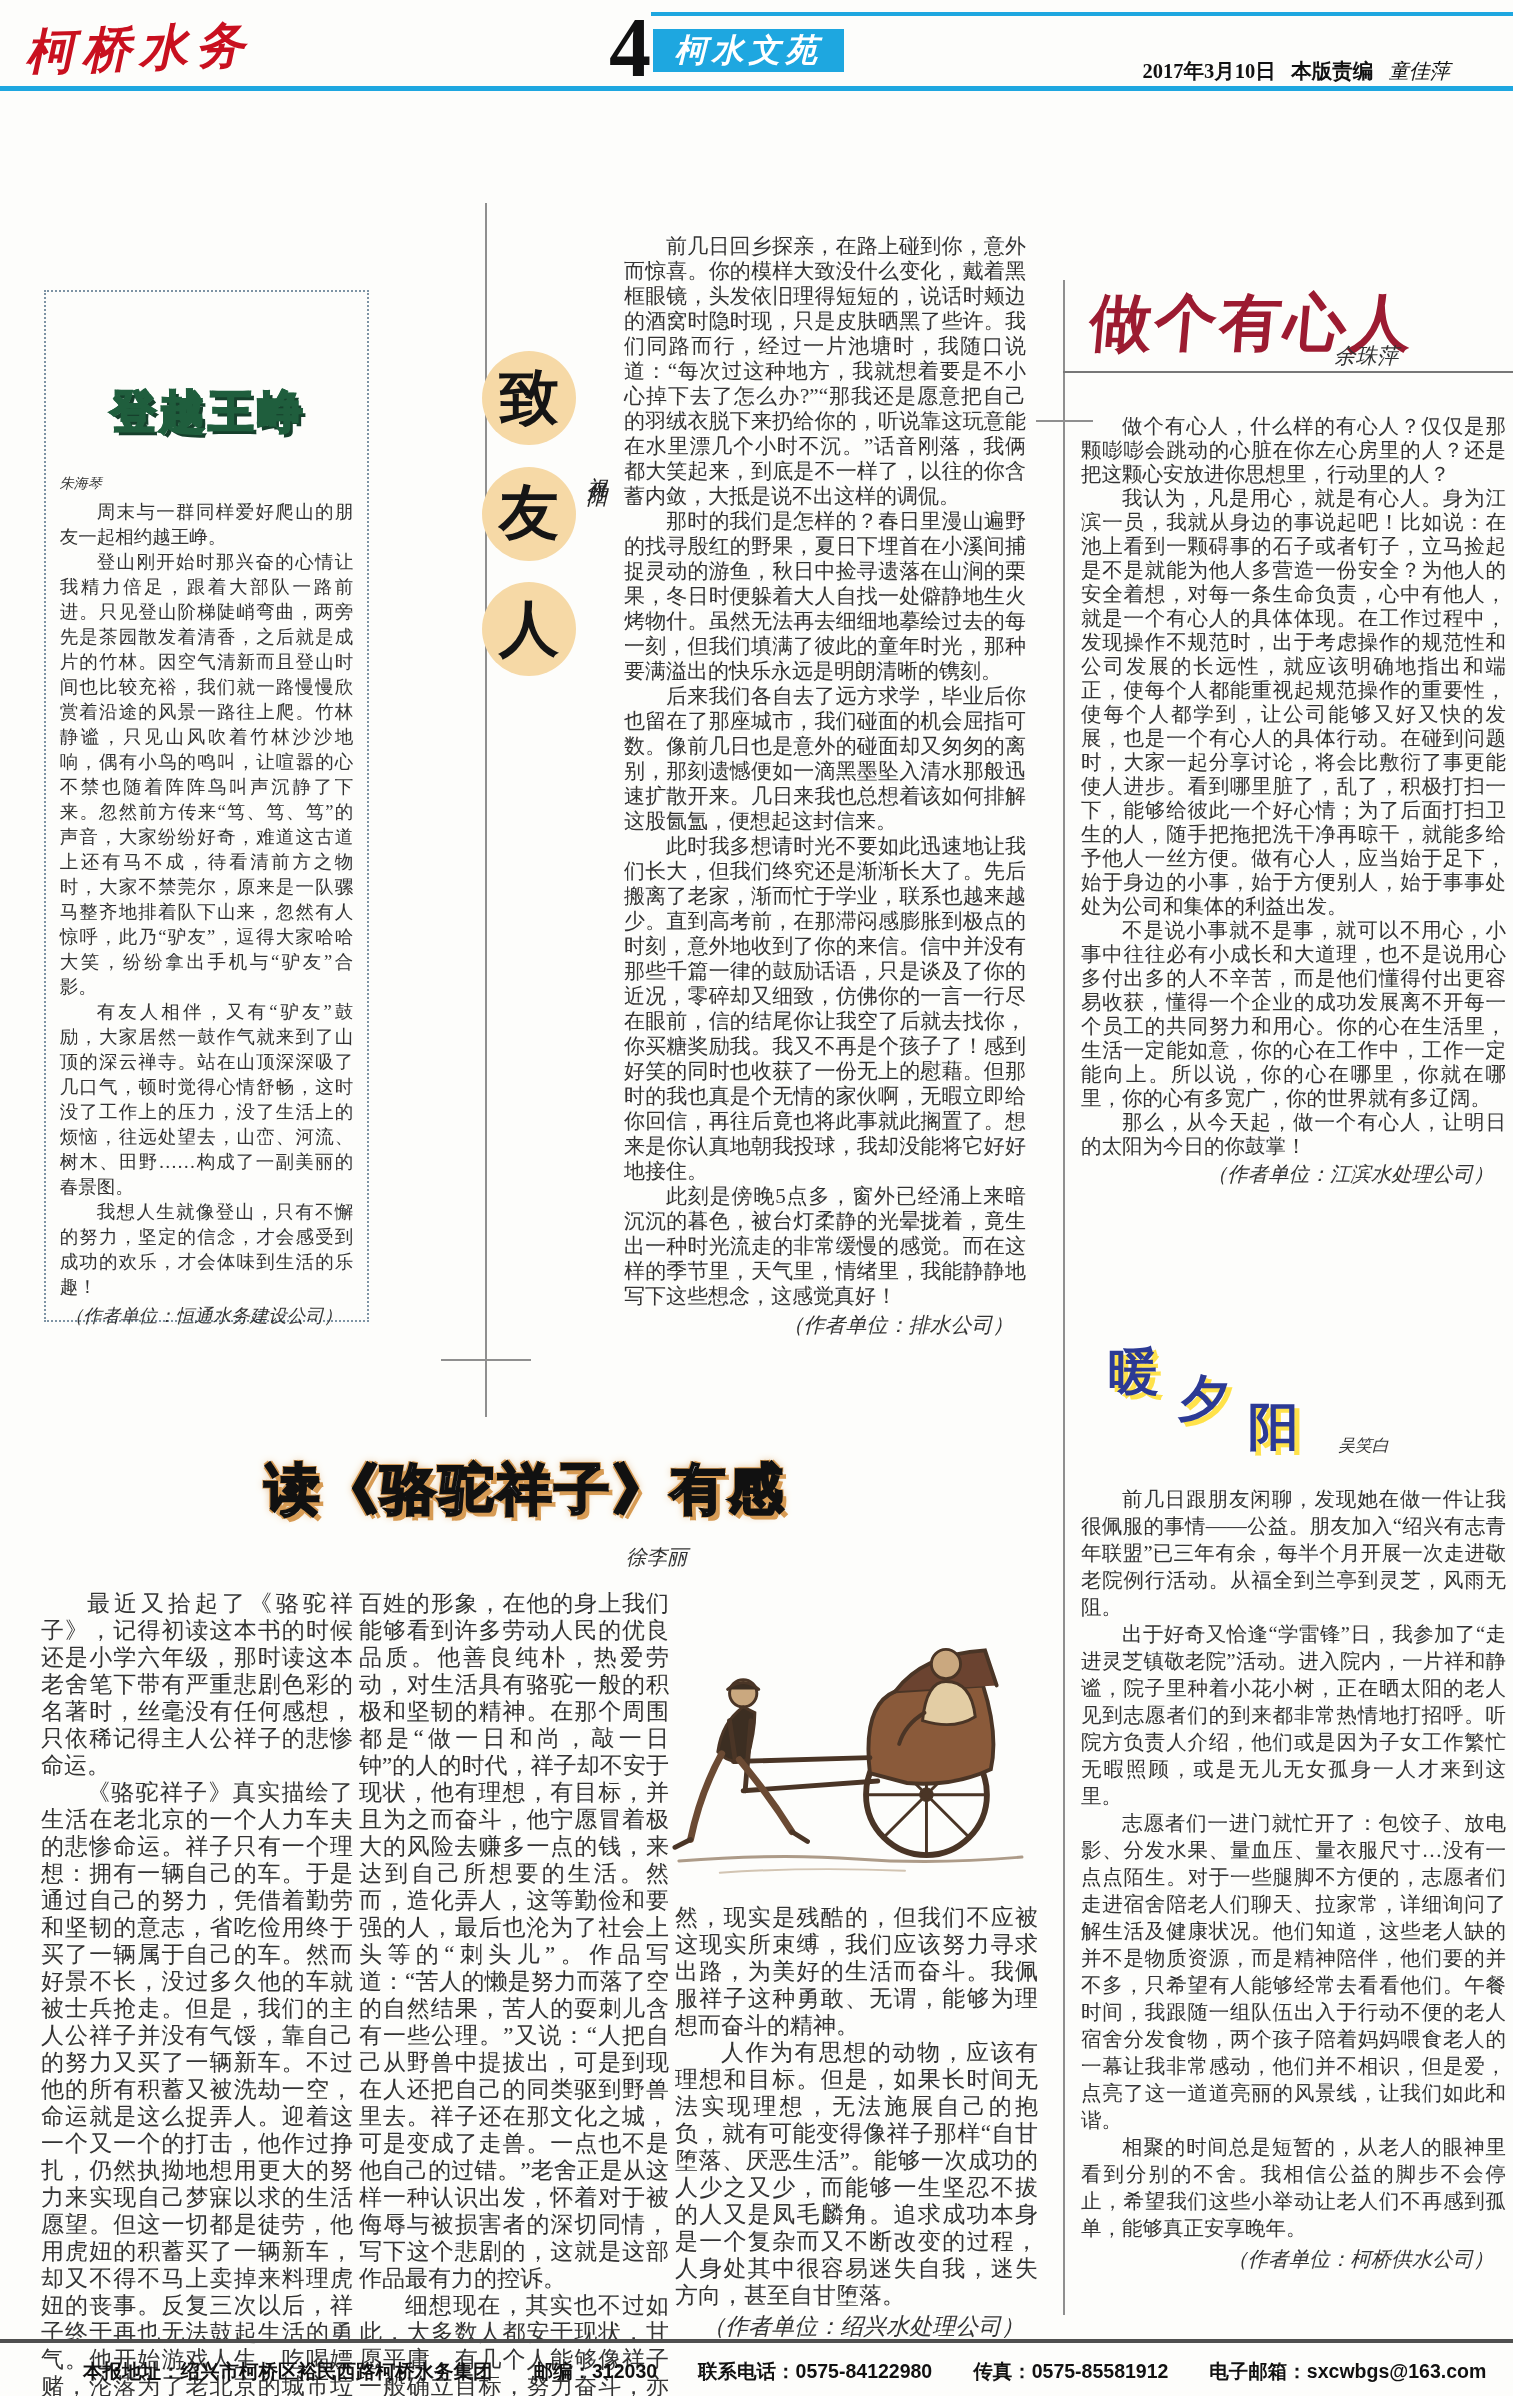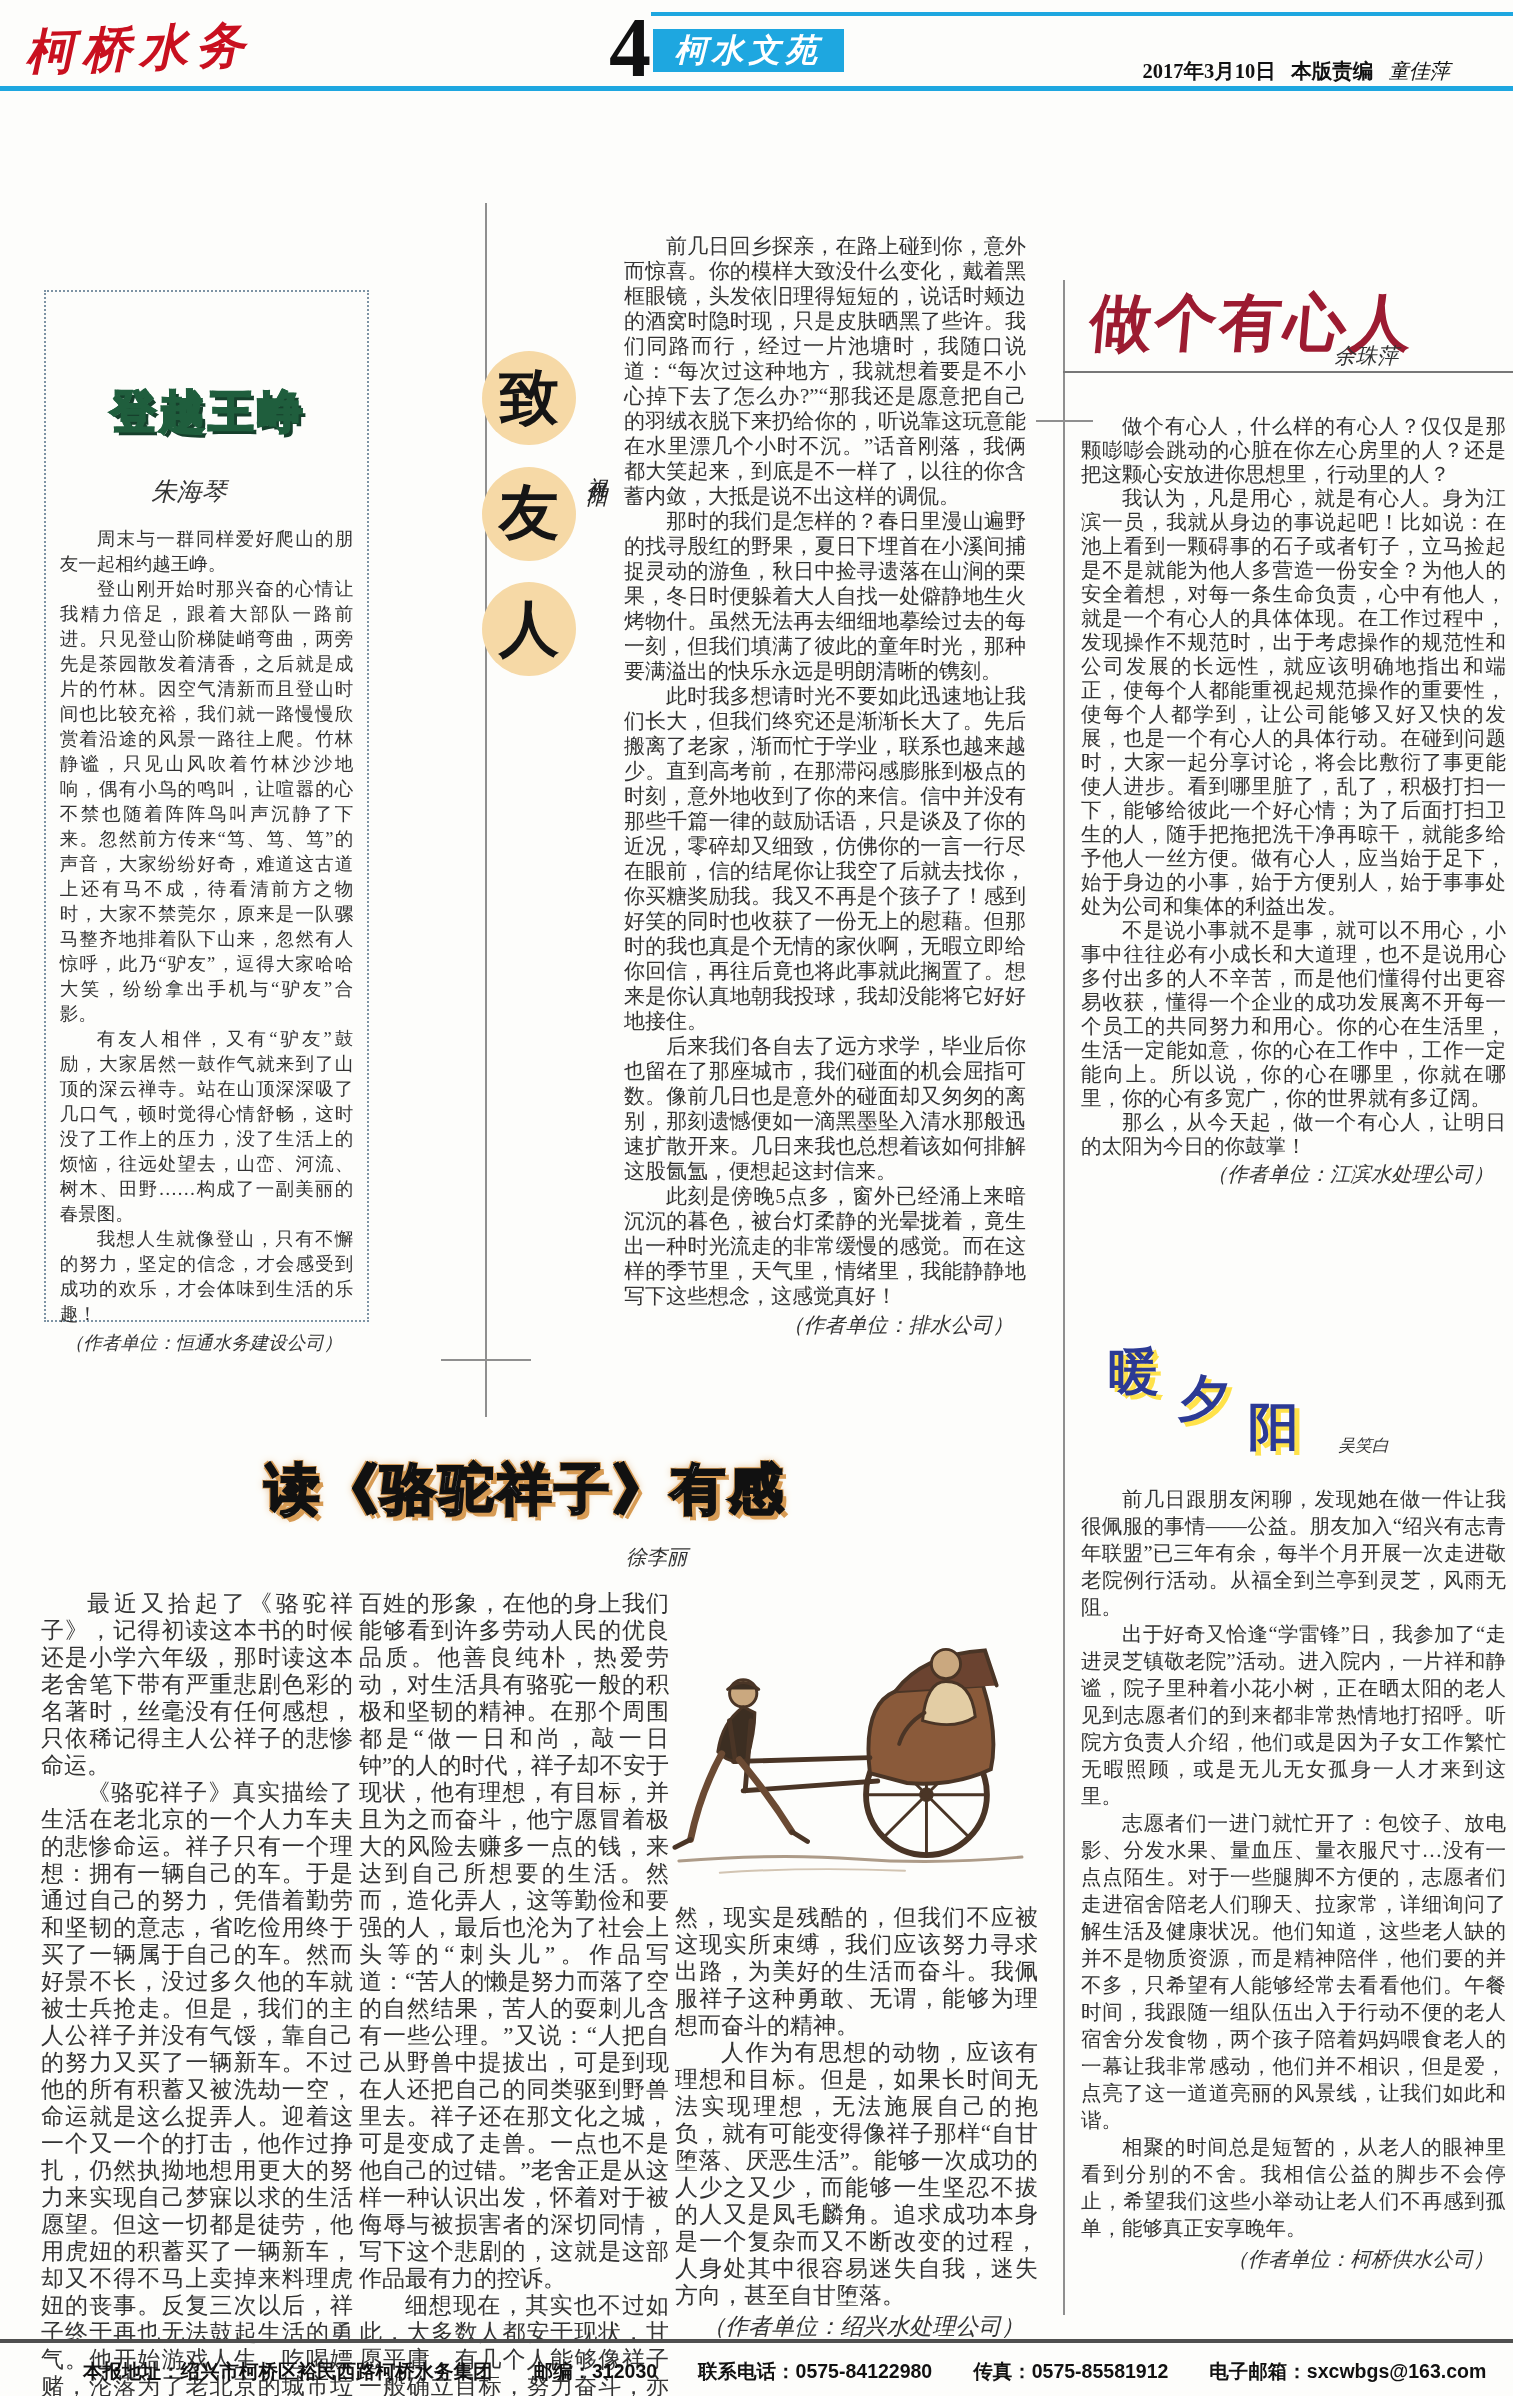--- a/index.html
+++ b/index.html
@@ -25,21 +25,21 @@
   .byline{margin:3.9px 0 0 0;text-align:right;padding-right:0.6em;font-style:italic;
           font-family:"Liberation Serif",serif;}
 
   
   .dengyue-box{position:absolute;left:44px;top:290px;width:325px;height:1032px;
                border:2px dotted #7d93a4;box-sizing:border-box;padding:0 13.7px;}
   .t-dengyue{margin:90px 0 0 51px;font-size:45px;font-weight:bold;letter-spacing:3.9px;
              font-family:"DejaVu Sans","Liberation Sans",sans-serif;color:#fff;
              -webkit-text-stroke:2.4px #1f5e3d;
              text-shadow:3.9px 3.9px 0 #16402c,-1px -1px 0 #1f5e3d,1px -1px 0 #1f5e3d,-1px 1px 0 #1f5e3d;}
-  .dengyue-author{margin:33px 35px 19px 0;text-align:center;font-size:25px;font-style:italic;}
+  .dengyue-author{margin:33px 35px 7px 0;text-align:left;font-size:14px;font-style:italic;}
   .dengyue-text{font-size:18.5px;line-height:25px;}
 
   
   .v-divider{position:absolute;width:2px;background:#8f8f8f;}
   .h-tick{position:absolute;height:2px;background:#8f8f8f;}
   .zhi-circles{position:absolute;left:482px;top:351px;display:flex;flex-direction:column;gap:21.5px;}
   .zhi-circle{width:94px;height:94px;border-radius:50%;background:#f6d9a6;display:flex;
               align-items:center;justify-content:center;font-size:60px;font-weight:bold;color:#151515;}
   .zhi-author{position:absolute;left:583px;top:460px;writing-mode:vertical-rl;text-orientation:upright;
               font-size:20.5px;letter-spacing:5.9px;font-style:italic;color:#222;}
@@ -117,22 +117,22 @@
   <div class="zhi-circles">
     <div class="zhi-circle">致</div>
     <div class="zhi-circle">友</div>
     <div class="zhi-circle">人</div>
   </div>
   <div class="zhi-author">祝丹阳</div>
   <div class="zhi-text">
     <div>
         <p class="para">前几日回乡探亲，在路上碰到你，意外而惊喜。你的模样大致没什么变化，戴着黑框眼镜，头发依旧理得短短的，说话时颊边的酒窝时隐时现，只是皮肤晒黑了些许。我们同路而行，经过一片池塘时，我随口说道：“每次过这种地方，我就想着要是不小心掉下去了怎么办?”“那我还是愿意把自己的羽绒衣脱下来扔给你的，听说靠这玩意能在水里漂几个小时不沉。”话音刚落，我俩都大笑起来，到底是不一样了，以往的你含蓄内敛，大抵是说不出这样的调侃。</p>
         <p class="para">那时的我们是怎样的？春日里漫山遍野的找寻殷红的野果，夏日下埋首在小溪间捕捉灵动的游鱼，秋日中捡寻遗落在山涧的栗果，冬日时便躲着大人自找一处僻静地生火烤物什。虽然无法再去细细地摹绘过去的每一刻，但我们填满了彼此的童年时光，那种要满溢出的快乐永远是明朗清晰的镌刻。</p>
+        <p class="para">后来我们各自去了远方求学，毕业后你也留在了那座城市，我们碰面的机会屈指可数。像前几日也是意外的碰面却又匆匆的离别，那刻遗憾便如一滴黑墨坠入清水那般迅速扩散开来。几日来我也总想着该如何排解这股氤氲，便想起这封信来。</p>
         <p class="para">此时我多想请时光不要如此迅速地让我们长大，但我们终究还是渐渐长大了。先后搬离了老家，渐而忙于学业，联系也越来越少。直到高考前，在那滞闷感膨胀到极点的时刻，意外地收到了你的来信。信中并没有那些千篇一律的鼓励话语，只是谈及了你的近况，零碎却又细致，仿佛你的一言一行尽在眼前，信的结尾你让我空了后就去找你，你买糖奖励我。我又不再是个孩子了！感到好笑的同时也收获了一份无上的慰藉。但那时的我也真是个无情的家伙啊，无暇立即给你回信，再往后竟也将此事就此搁置了。想来是你认真地朝我投球，我却没能将它好好地接住。</p>
-        <p class="para">后来我们各自去了远方求学，毕业后你也留在了那座城市，我们碰面的机会屈指可数。像前几日也是意外的碰面却又匆匆的离别，那刻遗憾便如一滴黑墨坠入清水那般迅速扩散开来。几日来我也总想着该如何排解这股氤氲，便想起这封信来。</p>
         <p class="para">此刻是傍晚5点多，窗外已经涌上来暗沉沉的暮色，被台灯柔静的光晕拢着，竟生出一种时光流走的非常缓慢的感觉。而在这样的季节里，天气里，情绪里，我能静静地写下这些想念，这感觉真好！</p>
       </div>
     <p class="byline">（作者单位：排水公司）</p>
   </div>
 
   <div class="v-divider" style="left:1063px;top:280px;height:2035px;"></div>
   <div class="t-youxinren">做个有心人</div>
   <div class="youxinren-author">余珠萍</div>
   <div class="title-rule"></div>
   <div class="youxinren-text">

